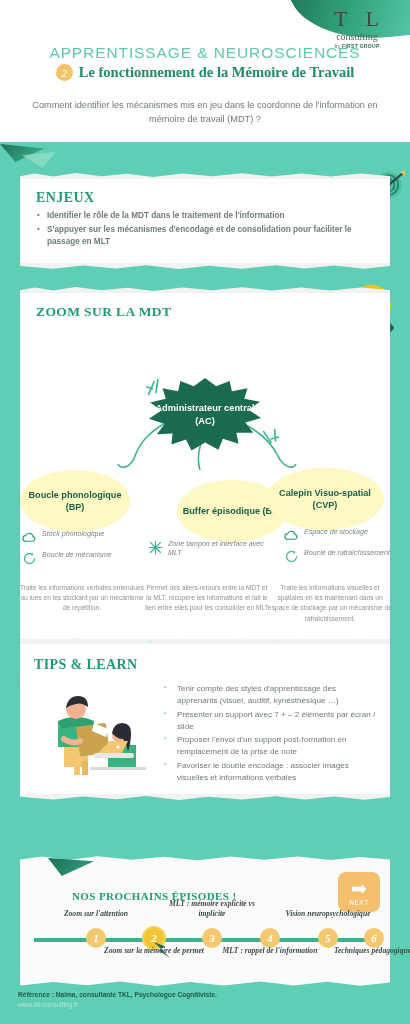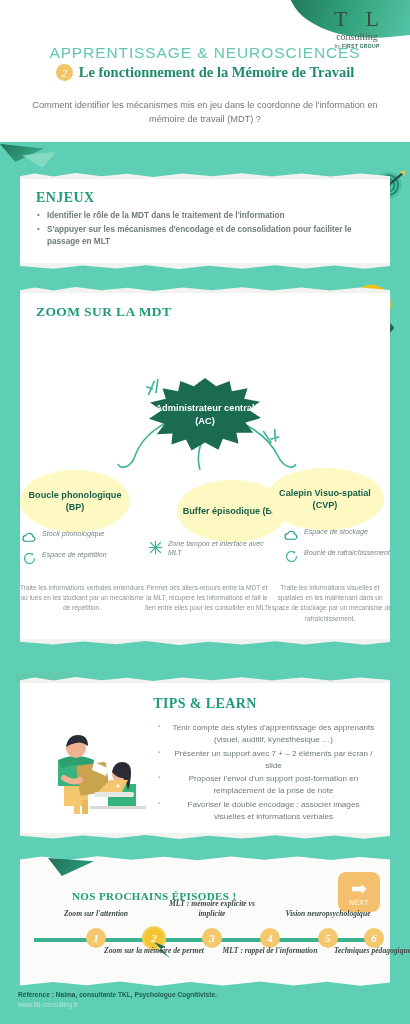--- a/index.html
+++ b/index.html
@@ -168,23 +168,23 @@
   }
   .feat-icon { flex: none; width: 15px; height: 15px; }
 
   .desc { position: absolute; width: 124px; text-align: center;
           font-size: 6.6px; line-height: 1.55; color: #8b9692; }
   .desc-bp  { left: 20px;  top: 583px; }
   .desc-be  { left: 145px; top: 583px; }
   .desc-cvp { left: 268px; top: 583px; }
 
   
-  #tips { top: 682px; padding: 14px 14px 12px 14px; height: 152px; text-align: center; }
+  #tips { top: 643px; padding: 14px 14px 12px 14px; height: 152px; }
   #tips .card-title { font-size: 14px; margin-bottom: 8px; }
-  .tips-body { display: flex; gap: 6px; align-items: flex-start; }
+  .tips-body { display: flex; gap: 12px; align-items: flex-start; }
   .tips-illu { width: 118px; height: 100px; flex: none; margin-top: 2px; }
   .tips-list { list-style: none; margin-top: 2px; }
   .tips-list li {
     position: relative; padding-left: 13px;
     font-size: 8.1px; line-height: 1.52; color: #6e7b77; margin-bottom: 1px;
   }
   .tips-list li::before {
     content: "▪"; position: absolute; left: 0; top: 0;
     color: #7fc9b4; font-size: 6px;
   }
@@ -347,21 +347,21 @@
       <svg class="feat-icon" viewBox="0 0 24 18">
         <path d="M6 15 a4.5 4.5 0 0 1 0 -9 a6 6 0 0 1 11.5 1.5 a3.8 3.8 0 0 1 -1.5 7.5 Z" fill="none" stroke="#1f9b78" stroke-width="1.8" stroke-linejoin="round"></path>
       </svg>
       <span class="txt">Stock phonologique</span>
     </div>
     <div class="feat-row">
       <svg class="feat-icon" viewBox="0 0 24 24">
         <path d="M20 12 a8 8 0 1 1 -3.2 -6.4" fill="none" stroke="#3bb391" stroke-width="1.9" stroke-linecap="round"></path>
         <path d="M17 2.6 L17.6 6.4 L13.8 6.6 Z" fill="#3bb391"></path>
       </svg>
-      <span class="txt">Espace de répétition</span>
+      <span class="txt">Boucle de mécanisme</span>
     </div>
   </div>
 
   <div class="feat-col feat-be">
     <div class="feat-row">
       <svg class="feat-icon" viewBox="0 0 24 24">
         <path d="M12 12 L4 4 M12 12 L20 4 M12 12 L4 20 M12 12 L20 20 M12 12 L12 2 M12 12 L12 22 M12 12 L2 12 M12 12 L22 12" stroke="#3bb391" stroke-width="1.7" stroke-linecap="round"></path>
         <circle cx="12" cy="12" r="3" fill="#3bb391"></circle>
       </svg>
       <span class="txt">Zone tampon et interface avec MLT</span>

